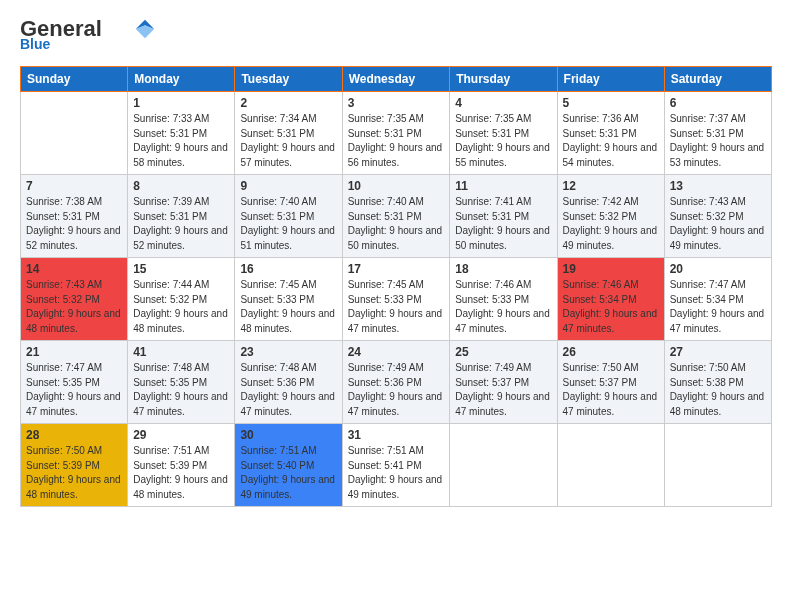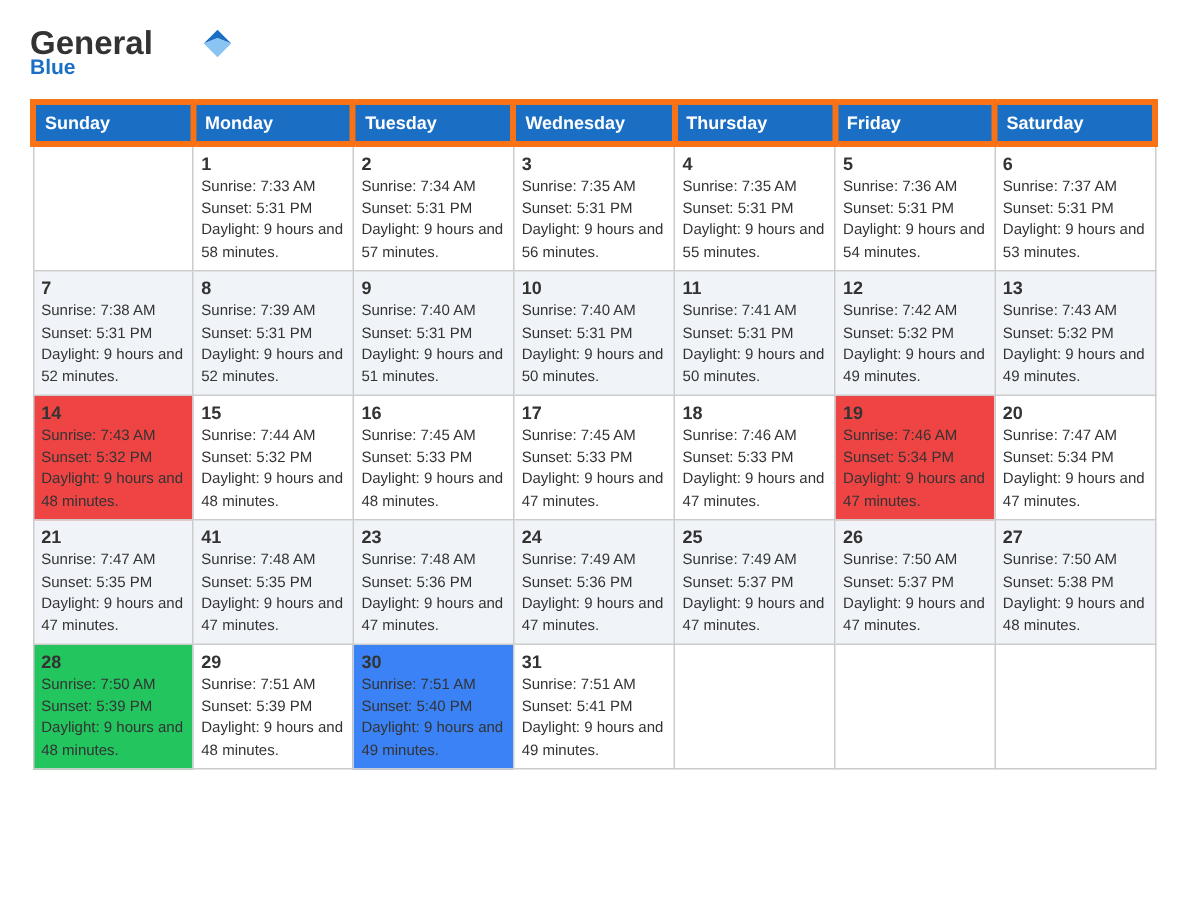--- a/index.html
+++ b/index.html
@@ -61,21 +61,21 @@
       border-collapse: collapse;
       border: 1px solid #ccc;
     }
     .calendar th {
       background: #1a6fc4;
       color: #fff;
       text-align: left;
       padding: 5px 6px;
       font-size: 12px;
       font-weight: bold;
-      border: 4px solid #f97316;
+      border: 1px solid #f97316;
     }
     .calendar td {
       vertical-align: top;
       padding: 4px 5px;
       border: 1px solid #ccc;
       width: 108px;
       min-height: 80px;
       background: #fff;
     }
     .calendar tr:nth-child(even) td {
@@ -249,21 +249,21 @@
           <td style="background: rgb(240, 244, 248);">
         <span class="day-num">26</span>
         <span class="day-info">Sunrise: 7:50 AM<br>Sunset: 5:37 PM<br>Daylight: 9 hours and 47 minutes.</span>
       </td>
           <td style="background: rgb(240, 244, 248); margin-top: 36px;">
         <span class="day-num">27</span>
         <span class="day-info">Sunrise: 7:50 AM<br>Sunset: 5:38 PM<br>Daylight: 9 hours and 48 minutes.</span>
       </td>
         </tr>
         <tr class="row-odd">
-          <td style="background: #22c55e; margin-top: 24px;">
+          <td style="background: #eab308; margin-top: 24px;">
         <span class="day-num">28</span>
         <span class="day-info">Sunrise: 7:50 AM<br>Sunset: 5:39 PM<br>Daylight: 9 hours and 48 minutes.</span>
       </td>
           <td style="background: rgb(255, 255, 255); margin-top: 23px;">
         <span class="day-num">29</span>
         <span class="day-info">Sunrise: 7:51 AM<br>Sunset: 5:39 PM<br>Daylight: 9 hours and 48 minutes.</span>
       </td>
           <td style="background: #3b82f6;">
         <span class="day-num">30</span>
         <span class="day-info">Sunrise: 7:51 AM<br>Sunset: 5:40 PM<br>Daylight: 9 hours and 49 minutes.</span>

